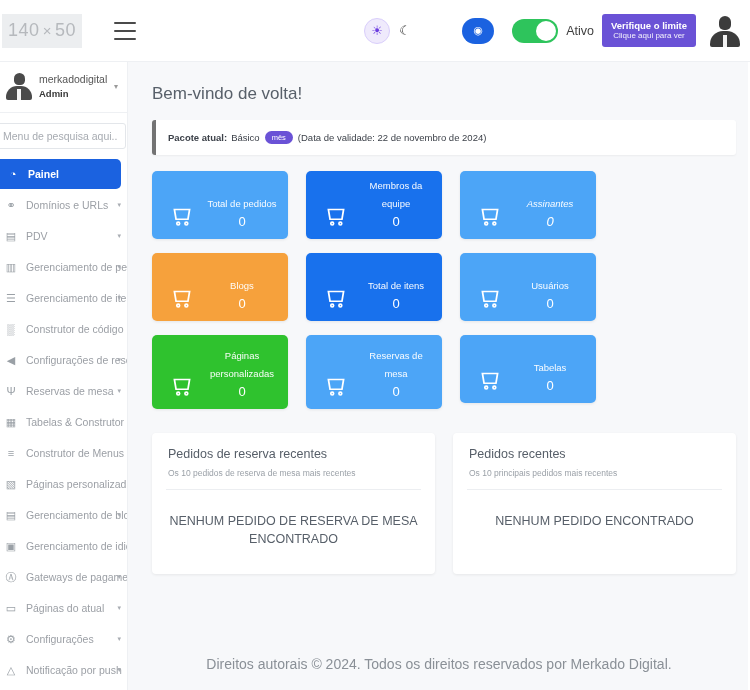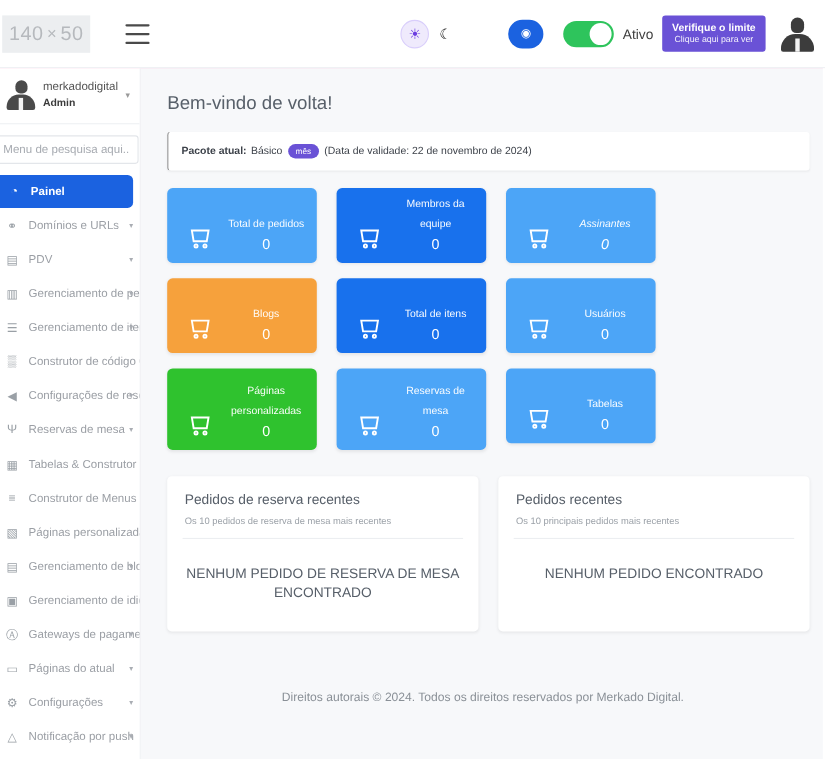--- a/index.html
+++ b/index.html
@@ -2,21 +2,21 @@
 <html><head>
 <meta charset="utf-8">
 <style>
   * { box-sizing: border-box; margin: 0; padding: 0; }
   html, body {
     width: 750px; height: 690px;
     font-family: "Liberation Sans", sans-serif;
     background: #ffffff;
     overflow: hidden;
   }
-  #app { position: relative; width: 750px; height: 672px; background:#f9a8d4; }
+  #app { position: relative; width: 750px; height: 672px; background:#701a75; }
 
   
   .topbar {
     position: absolute; top: 0; left: 0; width: 750px; height: 62px;
     background: #ffffff; display: flex; align-items: center;
     border-bottom: 1px solid #eef0f3;
   }
   .logo-box {
     width: 80px; height: 34px; margin-left: 2px;
     background: #eceef0; color: #b6b9bd;
@@ -121,21 +121,21 @@
   .nav-item.active .lbl { color: #fff; font-weight: bold; }
   .nav-item.active .ico { color: #fff; }
 
   
   .main {
     position: absolute; left: 128px; top: 62px; width: 622px; height: 628px;
     background: #f7f8fa; overflow: hidden;
   }
   .welcome { font-size: 17px; color: #58606a; padding: 22px 0 0 24px; }
   .pkg-banner {
-    margin: 16px 14px 0 24px; background: #fff; border-left: 1px solid #737373;
+    margin: 16px 14px 0 24px; background: #fff; border-left: 4px solid #737373;
     border-radius: 3px; box-shadow: 0 1px 2px rgba(0,0,0,.05);
     padding: 11px 12px; font-size: 9.5px; color: #3c4149; display: flex; align-items: center;
   }
   .pkg-banner b { font-weight: bold; }
   .pkg-badge {
     background: #6a52d6; color: #fff; font-size: 7.5px; border-radius: 9px;
     padding: 2px 7px; margin: 0 5px;
   }
 
   .cards {
@@ -163,22 +163,22 @@
   .panel .ptitle { font-size: 12.5px; color: #565e68; }
   .panel .psub { font-size: 8.5px; color: #9ba1a8; margin-top: 7px; }
   .panel .prule { height: 1px; background: #eceef1; margin: 11px 14px 0 14px; }
   .panel .pbody {
     padding: 22px 16px 26px 16px; text-align: center;
     font-size: 12.5px; color: #575f69; line-height: 1.45;
   }
 
   .footer {
     position: absolute; left: 128px; bottom: 0; width: 622px; height: 44px;
-    background: #f7f8fa; display: flex; align-items: flex-start; justify-content: center;
-    font-size: 11px; color: #8a9097;
+    background: #f7f8fa; display: flex; align-items: flex-end; justify-content: center;
+    font-size: 14px; color: #8a9097;
   }
   .right-edge { position:absolute; right:0; top:62px; width:2px; height:628px; background:#fff; }
 </style>
 </head>
 <body>
 
 <div id="app">
 
   <div class="topbar">
     <div class="logo-box">

